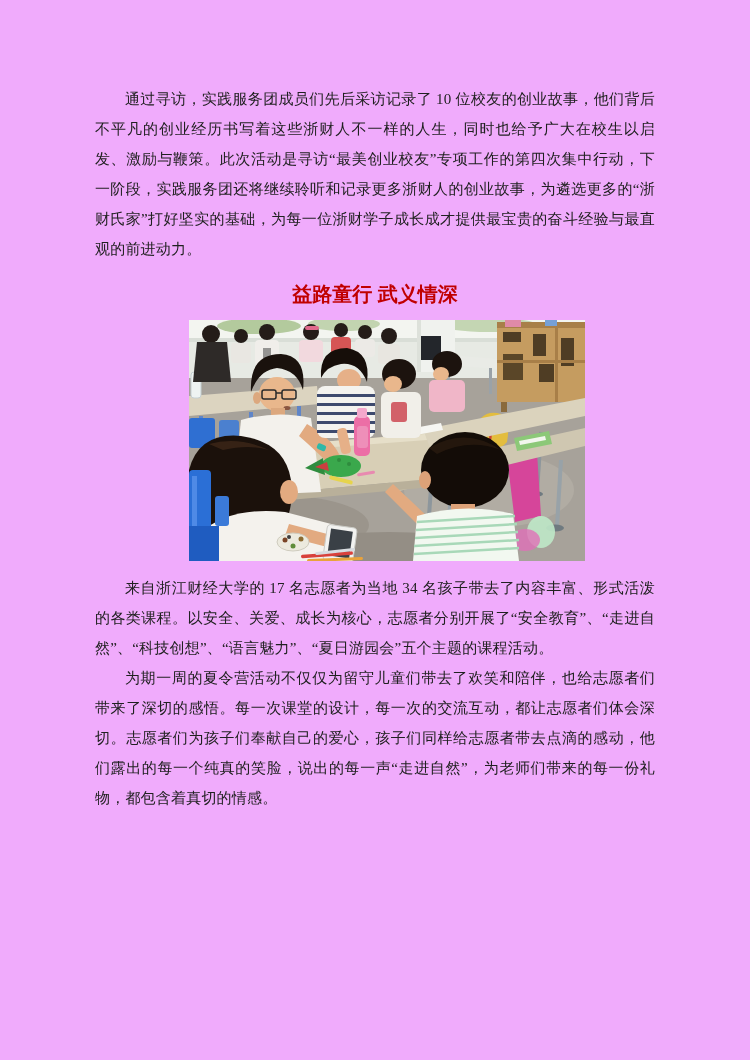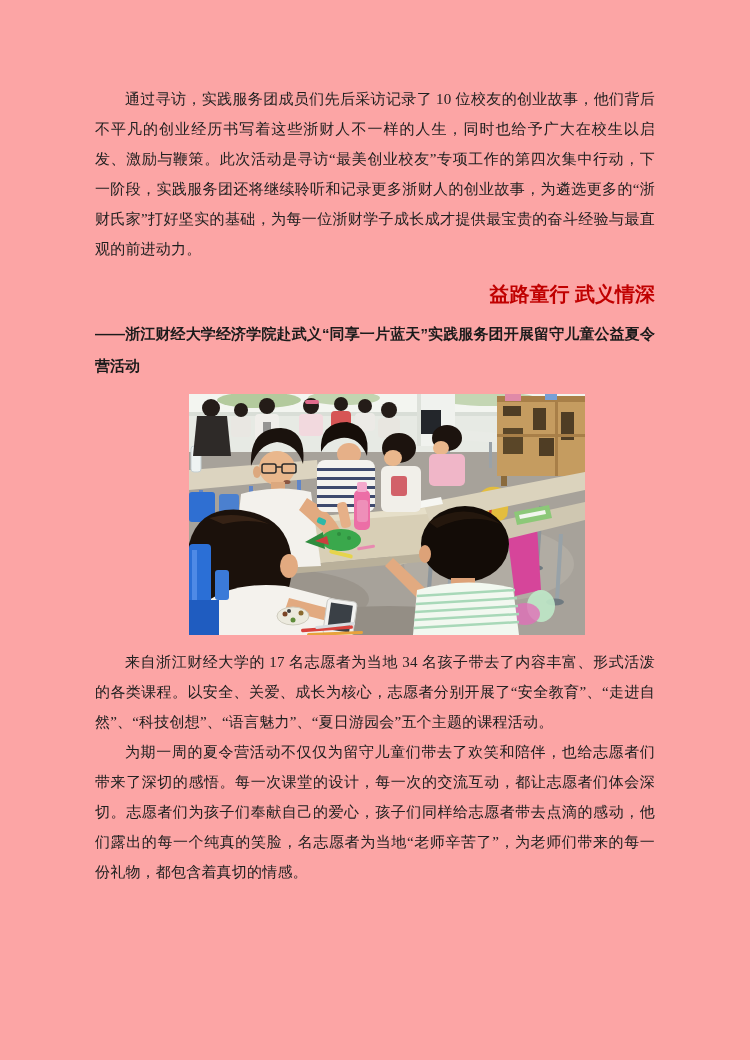--- a/index.html
+++ b/index.html
@@ -1,40 +1,40 @@
 <!DOCTYPE html>
 <html lang="zh"><head>
 <meta charset="utf-8">
 <style>
   html,body { margin:0; padding:0; background:#ffffff; }
   .page {
     position: relative;
     width: 750px;
     height: 1060px;
     margin: 0 auto;
-    background: #fca5a5;
+    background: #f0abfc;
     overflow: hidden;
   }
   .content {
     position: absolute;
     left: 95px;
     top: 84px;
     width: 560px;
   }
   .body-par {
     margin: 0;
     font: 15px/30px "Liberation Serif", "DejaVu Serif", serif;
     color: #212121;
     text-align: justify;
     text-indent: 2em;
     letter-spacing: 0.2px;
   }
   .section-heading {
     margin: 16px 0 10px 0;
-    text-align: right;
+    text-align: center;
     font: bold 20px/28px "Liberation Sans", "DejaVu Sans", sans-serif;
     color: #c00000;
   }
   .section-subtitle {
     margin: 2px 0 2px 0;
     font: bold 15px/32px "Liberation Sans", "DejaVu Sans", sans-serif;
     color: #1b1b1b;
     text-align: justify;
   }
   .photo-wrap {
@@ -49,21 +49,20 @@
 </head>
 <body>
 
 <div class="page">
   <div class="content">
 
     <p class="body-par">通过寻访，实践服务团成员们先后采访记录了 10 位校友的创业故事，他们背后不平凡的创业经历书写着这些浙财人不一样的人生，同时也给予广大在校生以启发、激励与鞭策。此次活动是寻访“最美创业校友”专项工作的第四次集中行动，下一阶段，实践服务团还将继续聆听和记录更多浙财人的创业故事，为遴选更多的“浙财氏家”打好坚实的基础，为每一位浙财学子成长成才提供最宝贵的奋斗经验与最直观的前进动力。</p>
 
     <h2 class="section-heading" style="color: rgb(192, 0, 0);">益路童行 武义情深</h2>
 
-    <p class="section-subtitle">——浙江财经大学经济学院赴武义“同享一片蓝天”实践服务团开展留守儿童公益夏令营活动</p>
 
 
     <div class="photo-wrap" aria-label="volunteers-and-children-classroom-photo">
       <svg width="396" height="241" viewBox="0 0 396 241" xmlns="http://www.w3.org/2000/svg">
 
         <g>
           <rect x="0" y="0" width="396" height="60" fill="#e7eae4"></rect>
           <rect x="0" y="0" width="396" height="20" fill="#f3f5f0"></rect>
           <ellipse cx="70" cy="6" rx="42" ry="8" fill="#9dbb82" opacity="0.75"></ellipse>
           <ellipse cx="155" cy="4" rx="36" ry="7" fill="#a8c28d" opacity="0.65"></ellipse>
@@ -247,16 +246,16 @@
           <rect x="0" y="150" width="22" height="62" rx="4" fill="#2b6fd6"></rect>
           <rect x="0" y="206" width="30" height="35" fill="#1f5cc0"></rect>
           <rect x="3" y="156" width="5" height="50" fill="#4f8ae6"></rect>
           <rect x="26" y="176" width="14" height="30" rx="3" fill="#3b7ad8"></rect>
         </g>
       </svg>
     </div>
 
     <p class="body-par">来自浙江财经大学的 17 名志愿者为当地 34 名孩子带去了内容丰富、形式活泼的各类课程。以安全、关爱、成长为核心，志愿者分别开展了“安全教育”、“走进自然”、“科技创想”、“语言魅力”、“夏日游园会”五个主题的课程活动。</p>
 
-    <p class="body-par">为期一周的夏令营活动不仅仅为留守儿童们带去了欢笑和陪伴，也给志愿者们带来了深切的感悟。每一次课堂的设计，每一次的交流互动，都让志愿者们体会深切。志愿者们为孩子们奉献自己的爱心，孩子们同样给志愿者带去点滴的感动，他们露出的每一个纯真的笑脸，名志愿者为当地“老师辛苦了”，为老师们带来的每一份礼物，都包含着真切的情感。</p>
+    <p class="body-par">为期一周的夏令营活动不仅仅为留守儿童们带去了欢笑和陪伴，也给志愿者们带来了深切的感悟。每一次课堂的设计，每一次的交流互动，都让志愿者们体会深切。志愿者们为孩子们奉献自己的爱心，孩子们同样给志愿者带去点滴的感动，他们露出的每一个纯真的笑脸，说出的每一声“走进自然”，为老师们带来的每一份礼物，都包含着真切的情感。</p>
 
   </div>
 </div>
 
 </body></html>

